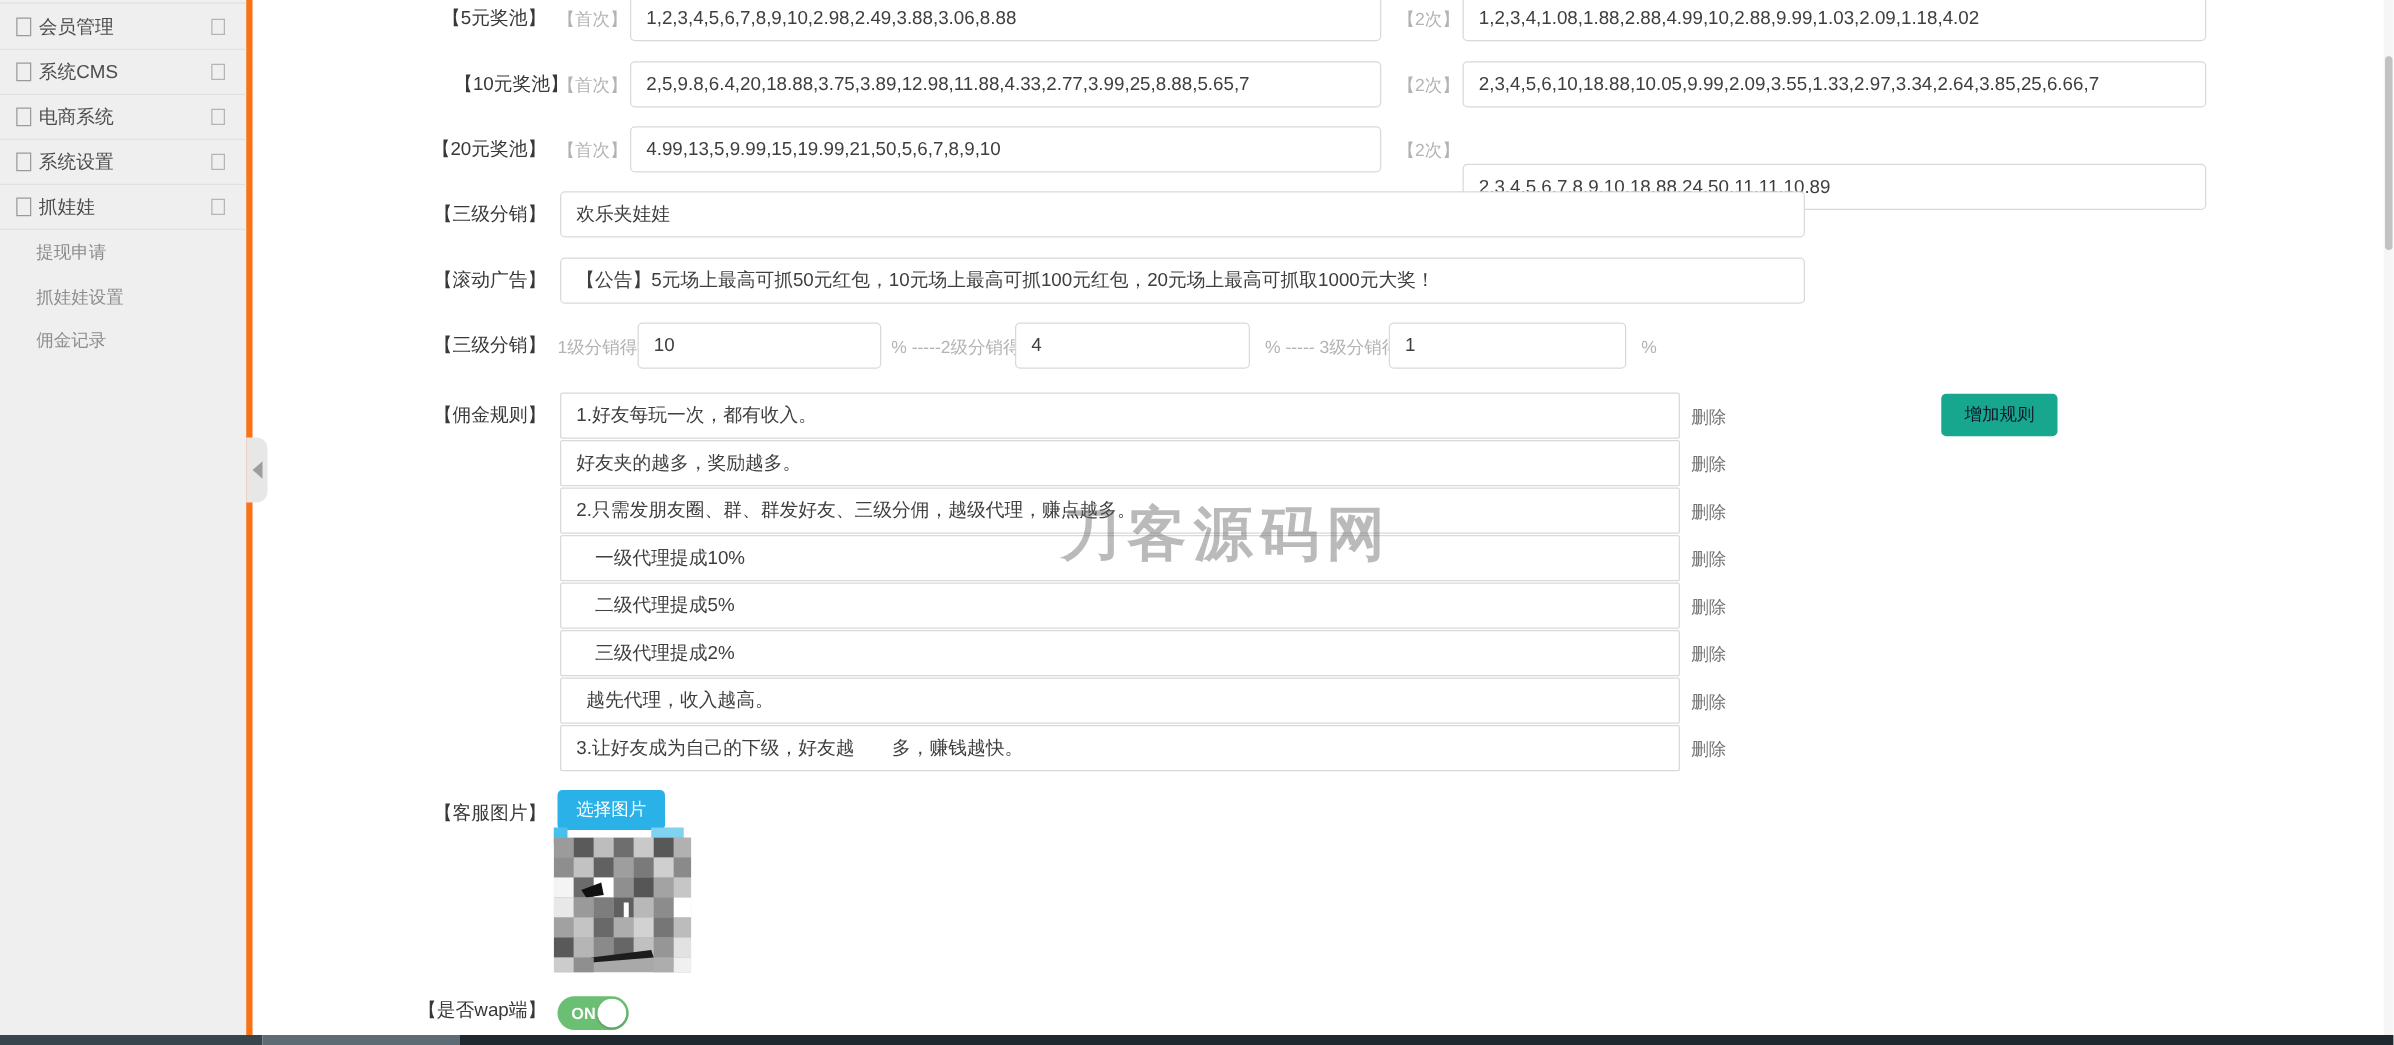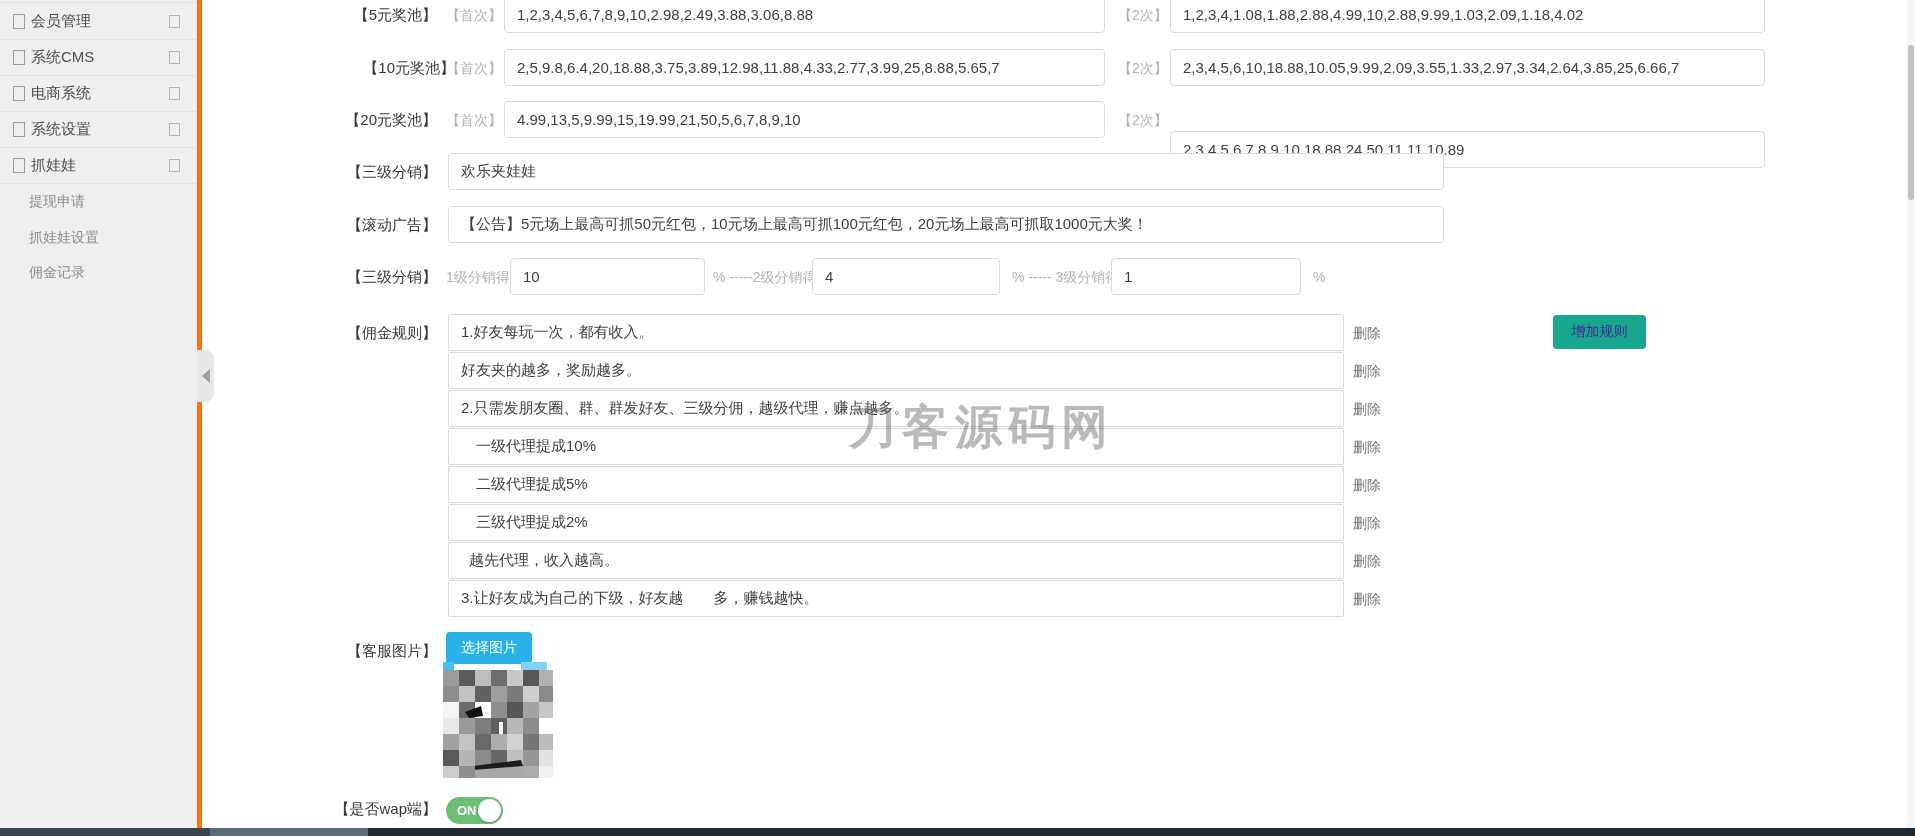--- a/index.html
+++ b/index.html
@@ -27,21 +27,21 @@
     border-right:8px solid #9e9e9e;}
 
   
   .flabel{position:absolute;width:130px;text-align:right;color:#383838;font-size:15px;line-height:18px;}
   .muted{position:absolute;color:#b3b3b3;font-size:14px;}
   .tinput{position:absolute;height:37px;border:1px solid #d9d9d9;border-radius:4px;background:#fff;
     color:#3f3f3f;font-size:15px;padding:0 12px;box-sizing:border-box;
     font-family:"Liberation Sans","DejaVu Sans",sans-serif;outline:none;}
   .rule-del{position:absolute;left:1353px;color:#737373;font-size:14px;cursor:pointer;}
   .btn-teal{position:absolute;left:1553px;top:315px;width:93px;height:34px;border:none;border-radius:4px;
-    color:#4c1d95;font-size:14px;cursor:pointer;font-family:inherit;}
+    color:#0f172a;font-size:14px;cursor:pointer;font-family:inherit;}
   .btn-cyan{position:absolute;left:446px;top:632px;width:86px;height:32px;border:none;border-radius:4px;
     color:#fff;font-size:14px;cursor:pointer;font-family:inherit;}
   .toggle{position:absolute;left:446px;top:797px;width:57px;height:27px;border-radius:14px;
     display:flex;align-items:center;cursor:pointer;}
   .toggle .on-lbl{color:#fff;font-size:13px;font-weight:bold;margin-left:11px;}
   .toggle .knob{position:absolute;right:2px;top:2px;width:23px;height:23px;border-radius:50%;
     background:#fff;box-shadow:0 1px 2px rgba(0,0,0,.25);}
 
   .watermark{position:absolute;left:849px;top:396px;font-size:47px;font-weight:bold;
     letter-spacing:6px;color:rgba(90,90,90,.42);white-space:nowrap;pointer-events:none;}

